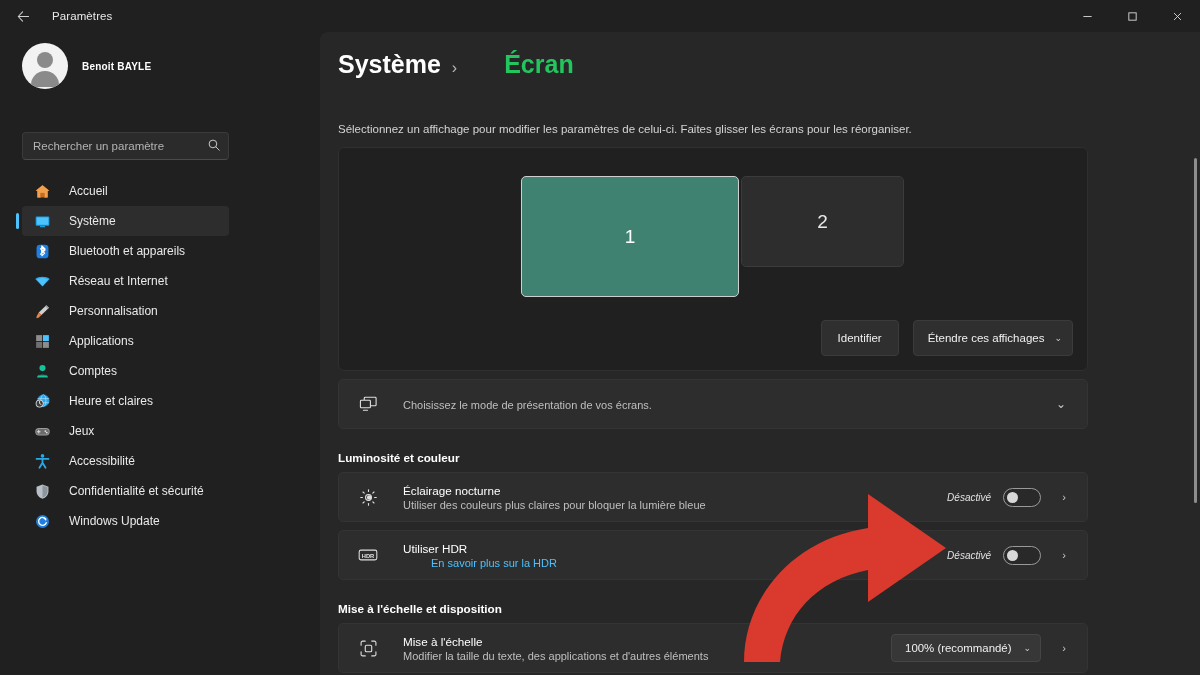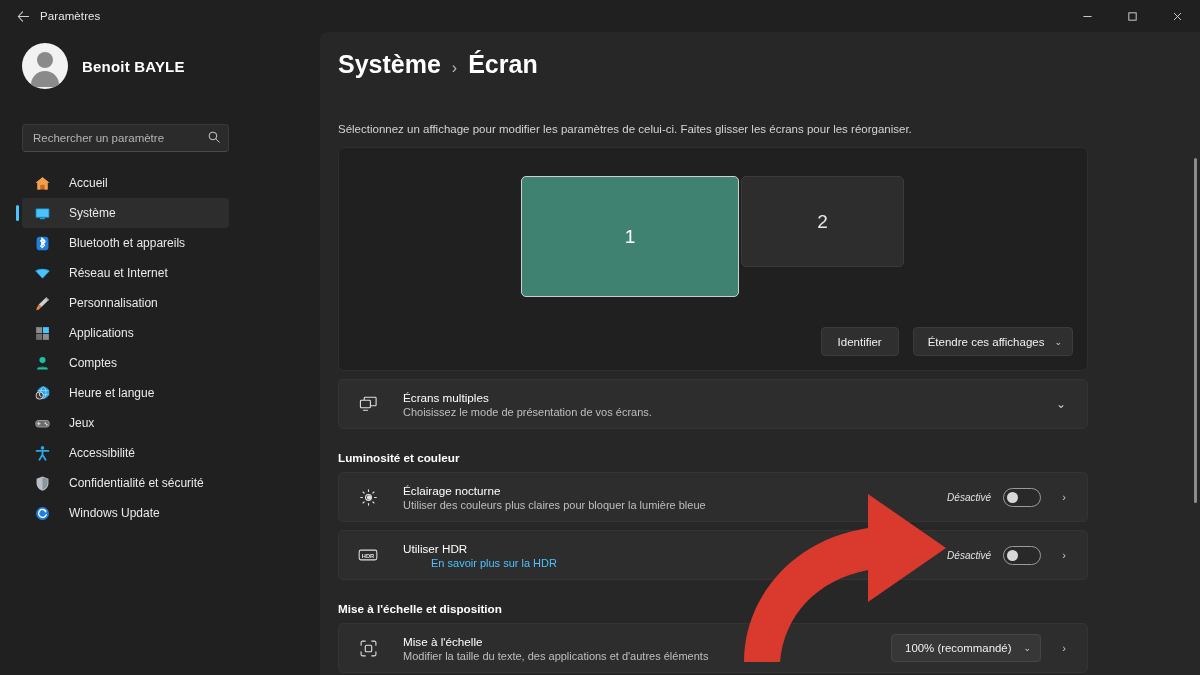--- a/index.html
+++ b/index.html
@@ -18,21 +18,21 @@
     height: 32px; flex: 0 0 32px;
     display: flex; align-items: center;
     background: #202020;
     position: relative; z-index: 5;
   }
   .tb-back {
     width: 34px; height: 28px; margin-left: 6px;
     display: flex; align-items: center; justify-content: center;
     border-radius: 4px; color: #cfcfcf; font-size: 13px;
   }
-  .tb-title { font-size: 11.5px; color: #e8e8e8; margin-left: 0; letter-spacing: .1px; }
+  .tb-title { font-size: 11.5px; color: #e8e8e8; margin-left: 12px; letter-spacing: .1px; }
   .tb-spacer { flex: 1 1 auto; }
   .tb-btn {
     width: 45px; height: 32px;
     display: flex; align-items: center; justify-content: center;
     color: #d8d8d8; font-size: 11px;
   }
 
   
   .body { flex: 1 1 auto; display: flex; min-height: 0; position: relative; }
 
@@ -43,23 +43,23 @@
     padding: 0 12px;
     display: flex; flex-direction: column;
   }
   .profile { display: flex; align-items: center; gap: 14px; padding: 6px 0 0 10px; height: 62px; }
   .avatar {
     width: 46px; height: 46px; border-radius: 50%;
     background: #f2f2f2; position: relative; overflow: hidden; flex: 0 0 46px;
   }
   .avatar .head { position: absolute; width: 16px; height: 16px; border-radius: 50%; background: #8a8a8a; left: 15px; top: 9px; }
   .avatar .torso { position: absolute; width: 28px; height: 16px; border-radius: 14px 14px 0 0; background: #8a8a8a; left: 9px; top: 28px; }
-  .profile-name { font-size: 15px; font-weight: bold; color: #ffffff; letter-spacing: .2px; }
-
-  .searchwrap { margin: 30px 0 14px 10px; position: relative; width: 207px; }
+  .profile-name { font-size: 10px; font-weight: bold; color: #ffffff; letter-spacing: .2px; }
+
+  .searchwrap { margin: 38px 0 14px 10px; position: relative; width: 207px; }
   .search {
     width: 207px; height: 28px;
     background: #2b2b2b; border: 1px solid #3a3a3a; border-bottom-color: #4a4a4a;
     border-radius: 4px; color: #cfcfcf; font-size: 11.5px;
     padding: 0 28px 0 10px; font-family: "Liberation Sans", sans-serif;
     outline: none;
   }
   .search::placeholder { color: #b4b4b4; }
   .search-icon { position: absolute; right: 8px; top: 6px; width: 14px; height: 14px; color: #cfcfcf; pointer-events: none; }
 
@@ -85,21 +85,21 @@
     flex: 1 1 auto; min-width: 0;
     background: #272727;
     border-top-left-radius: 8px;
     padding: 0 18px 0 0;
     position: relative; overflow: hidden;
   }
   .main-inner { padding: 18px 0 0 18px; }
   .breadcrumb { display: flex; align-items: baseline; gap: 11px; font-size: 25px; font-weight: bold; padding-left: 0; }
   .bc-parent { color: #ffffff; }
   .bc-sep { color: #b8b8b8; font-size: 16px; font-weight: normal; }
-  .bc-current { color: #ffffff; }
+  .bc-current { color: #22c55e; margin-left: 36px; }
 
   .hint { font-size: 11.5px; color: #d4d4d4; margin-top: 44px; }
 
   
   .displays {
     margin-top: 12px;
     width: 750px; height: 224px;
     background: #202020; border: 1px solid #2f2f2f;
     border-radius: 6px;
     position: relative;
@@ -112,21 +112,21 @@
   .monitor.m1 {
     left: 182px; top: 28px; width: 218px; height: 121px;
     background: #3f8272; border: 1.5px solid #cfcfcf;
   }
   .monitor.m2 {
     left: 402px; top: 28px; width: 163px; height: 91px;
     background: #2d2d2d; border: 1px solid #3b3b3b; color: #e8e8e8;
   }
   .disp-actions { position: absolute; right: 14px; bottom: 14px; display: flex; gap: 14px; }
   .btn {
-    height: 29px; background: #2f2f2f; border: 1px solid #3b3b3b;
+    height: 36px; background: #2f2f2f; border: 1px solid #3b3b3b;
     border-radius: 4px; color: #f0f0f0; font-size: 11.5px;
     display: flex; align-items: center; justify-content: center;
     padding: 0 16px; cursor: default;
   }
   .btn.combo { padding: 0 10px 0 14px; gap: 10px; min-width: 135px; justify-content: space-between; }
   .caret { font-size: 9px; color: #cfcfcf; }
 
   
   .card {
     width: 750px; background: #2d2d2d;
@@ -305,21 +305,21 @@
             <svg viewBox="0 0 20 20">
                 <circle cx="11" cy="9" r="7" fill="#2aa8e8"></circle>
                 <circle cx="11" cy="9" r="7" fill="none" stroke="#1675b0" stroke-width=".8"></circle>
                 <ellipse cx="11" cy="9" rx="3" ry="7" fill="none" stroke="#bfe8ff" stroke-width=".7"></ellipse>
                 <path d="M4.3 6.6 H17.7 M4.3 11.4 H17.7" stroke="#bfe8ff" stroke-width=".7" fill="none"></path>
                 <circle cx="6.6" cy="12.4" r="4.6" fill="#e8e8e8"></circle>
                 <circle cx="6.6" cy="12.4" r="3.7" fill="#3b3b3b"></circle>
                 <path d="M6.6 9.8 V12.4 L8.4 13.6" stroke="#ffffff" stroke-width="1" fill="none" stroke-linecap="round"></path>
               </svg>
           </span>
-          <span class="nav-label">Heure et langue</span>
+          <span class="nav-label">Heure et claires</span>
         </div>
 
         <div class="nav-item">
           <span class="nav-ico">
             <svg viewBox="0 0 20 20">
                 <rect x="1.5" y="6" width="17" height="8.6" rx="4.3" fill="#9a9a9a"></rect>
                 <rect x="2.6" y="7" width="14.8" height="6.6" rx="3.3" fill="#6b6b6b"></rect>
                 <path d="M5.6 8.6 V11.8 M4 10.2 H7.2" stroke="#e0e0e0" stroke-width="1.2" stroke-linecap="round"></path>
                 <circle cx="13.4" cy="9.5" r="1.1" fill="#e0e0e0"></circle>
                 <circle cx="15" cy="11.3" r="1.1" fill="#e0e0e0"></circle>
@@ -394,21 +394,20 @@
 
         <div class="card">
           <span class="cico">
             <svg viewBox="0 0 20 20" width="19" height="19">
                 <rect x="1.5" y="5.5" width="10.5" height="8" rx="1" fill="none" stroke="currentColor" stroke-width="1.15"></rect>
                 <path d="M5.5 5.3 V3.4 A1 1 0 0 1 6.5 2.4 H17 A1 1 0 0 1 18 3.4 V10.3 A1 1 0 0 1 17 11.3 H12.3" fill="none" stroke="currentColor" stroke-width="1.15" stroke-linejoin="round"></path>
                 <path d="M4.6 16 H9" stroke="currentColor" stroke-width="1.1" stroke-linecap="round"></path>
               </svg>
           </span>
           <div class="ctext">
-            <div class="ctitle">Écrans multiples</div>
             <div class="csub">Choisissez le mode de présentation de vos écrans.</div>
           </div>
           <div class="cright">
             <span class="chev-big">⌄</span>
           </div>
         </div>
 
         <div class="section-title">Luminosité et couleur</div>
 
         <div class="card">

